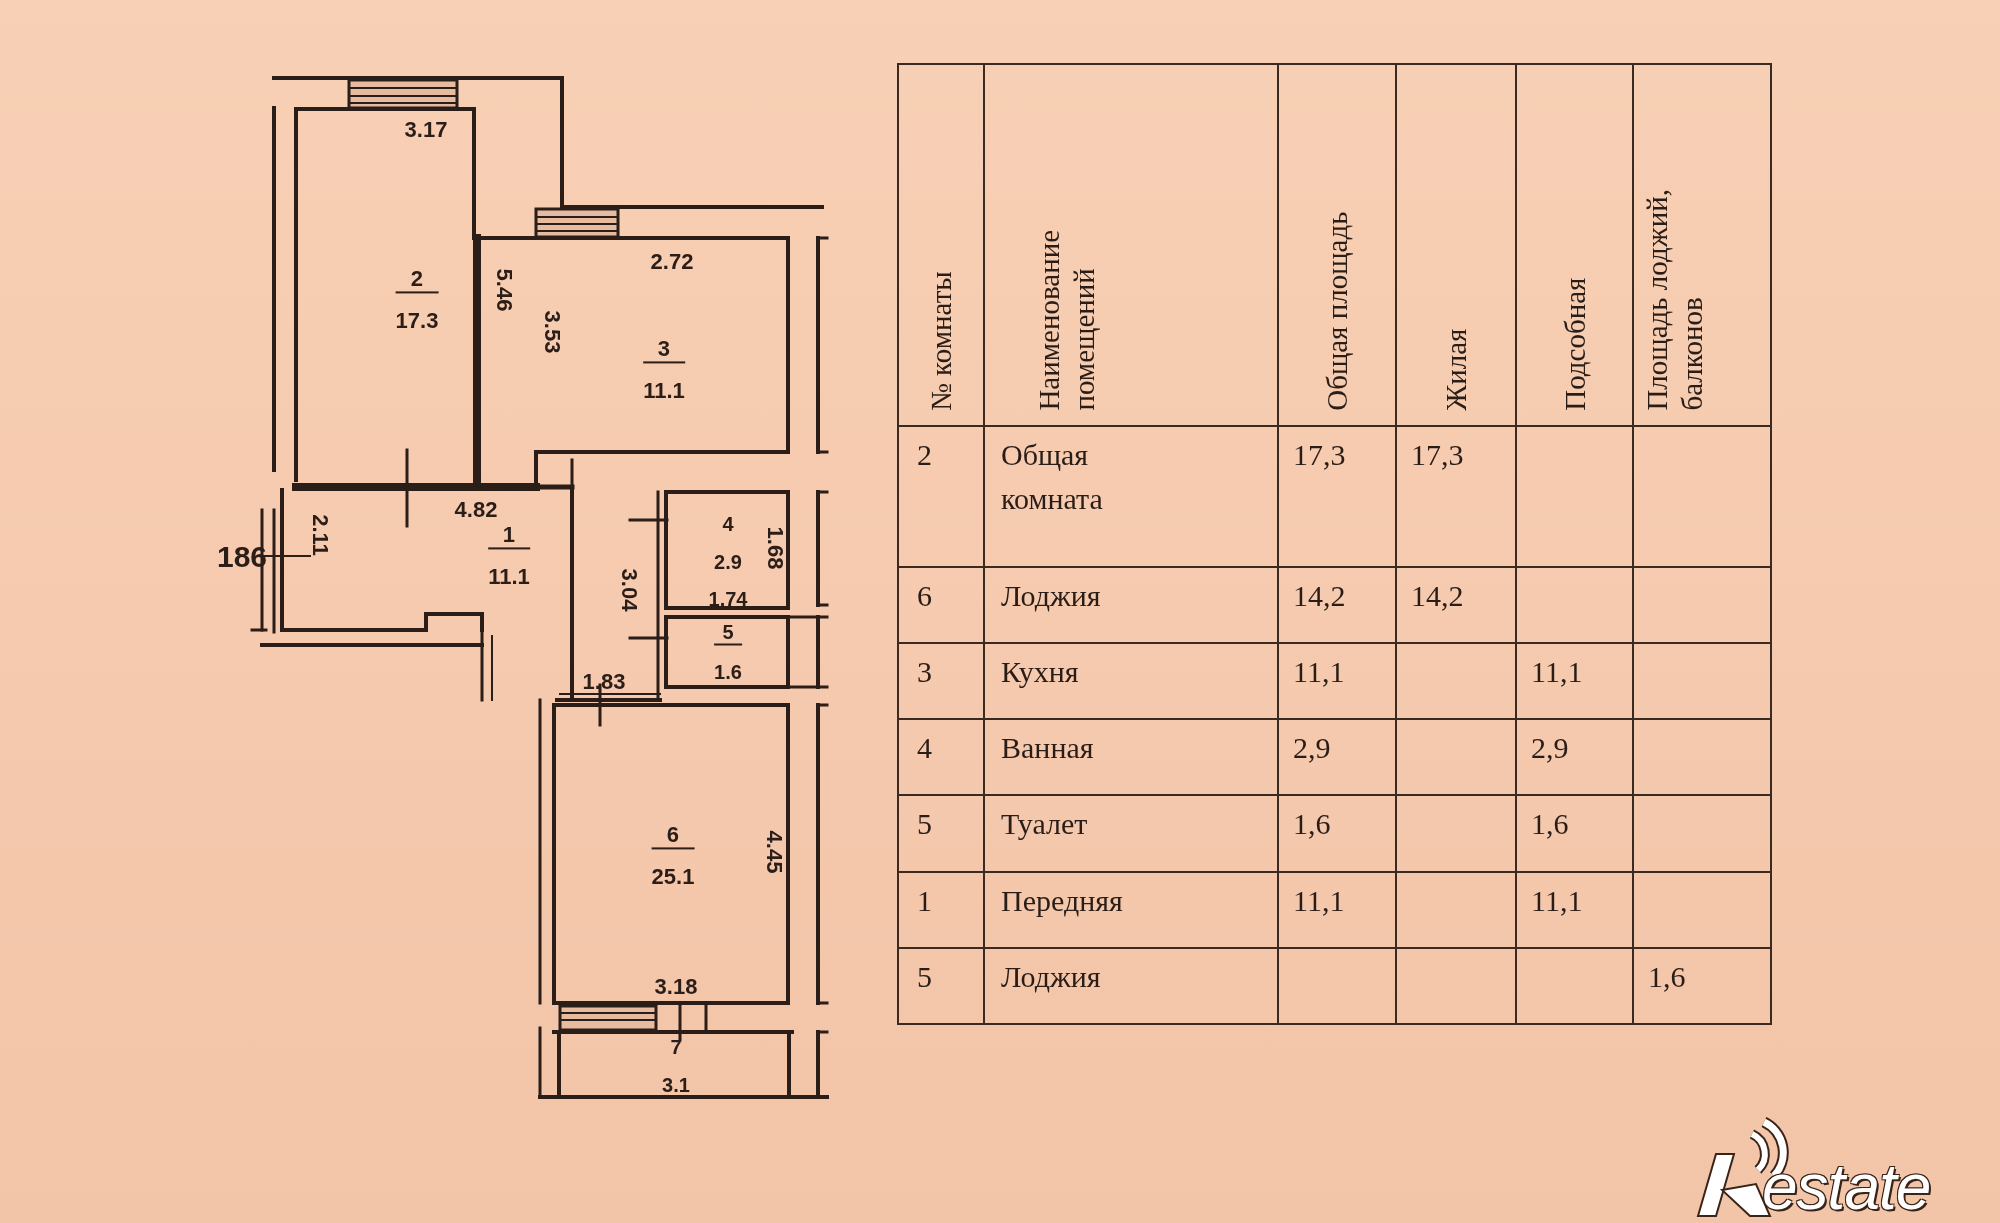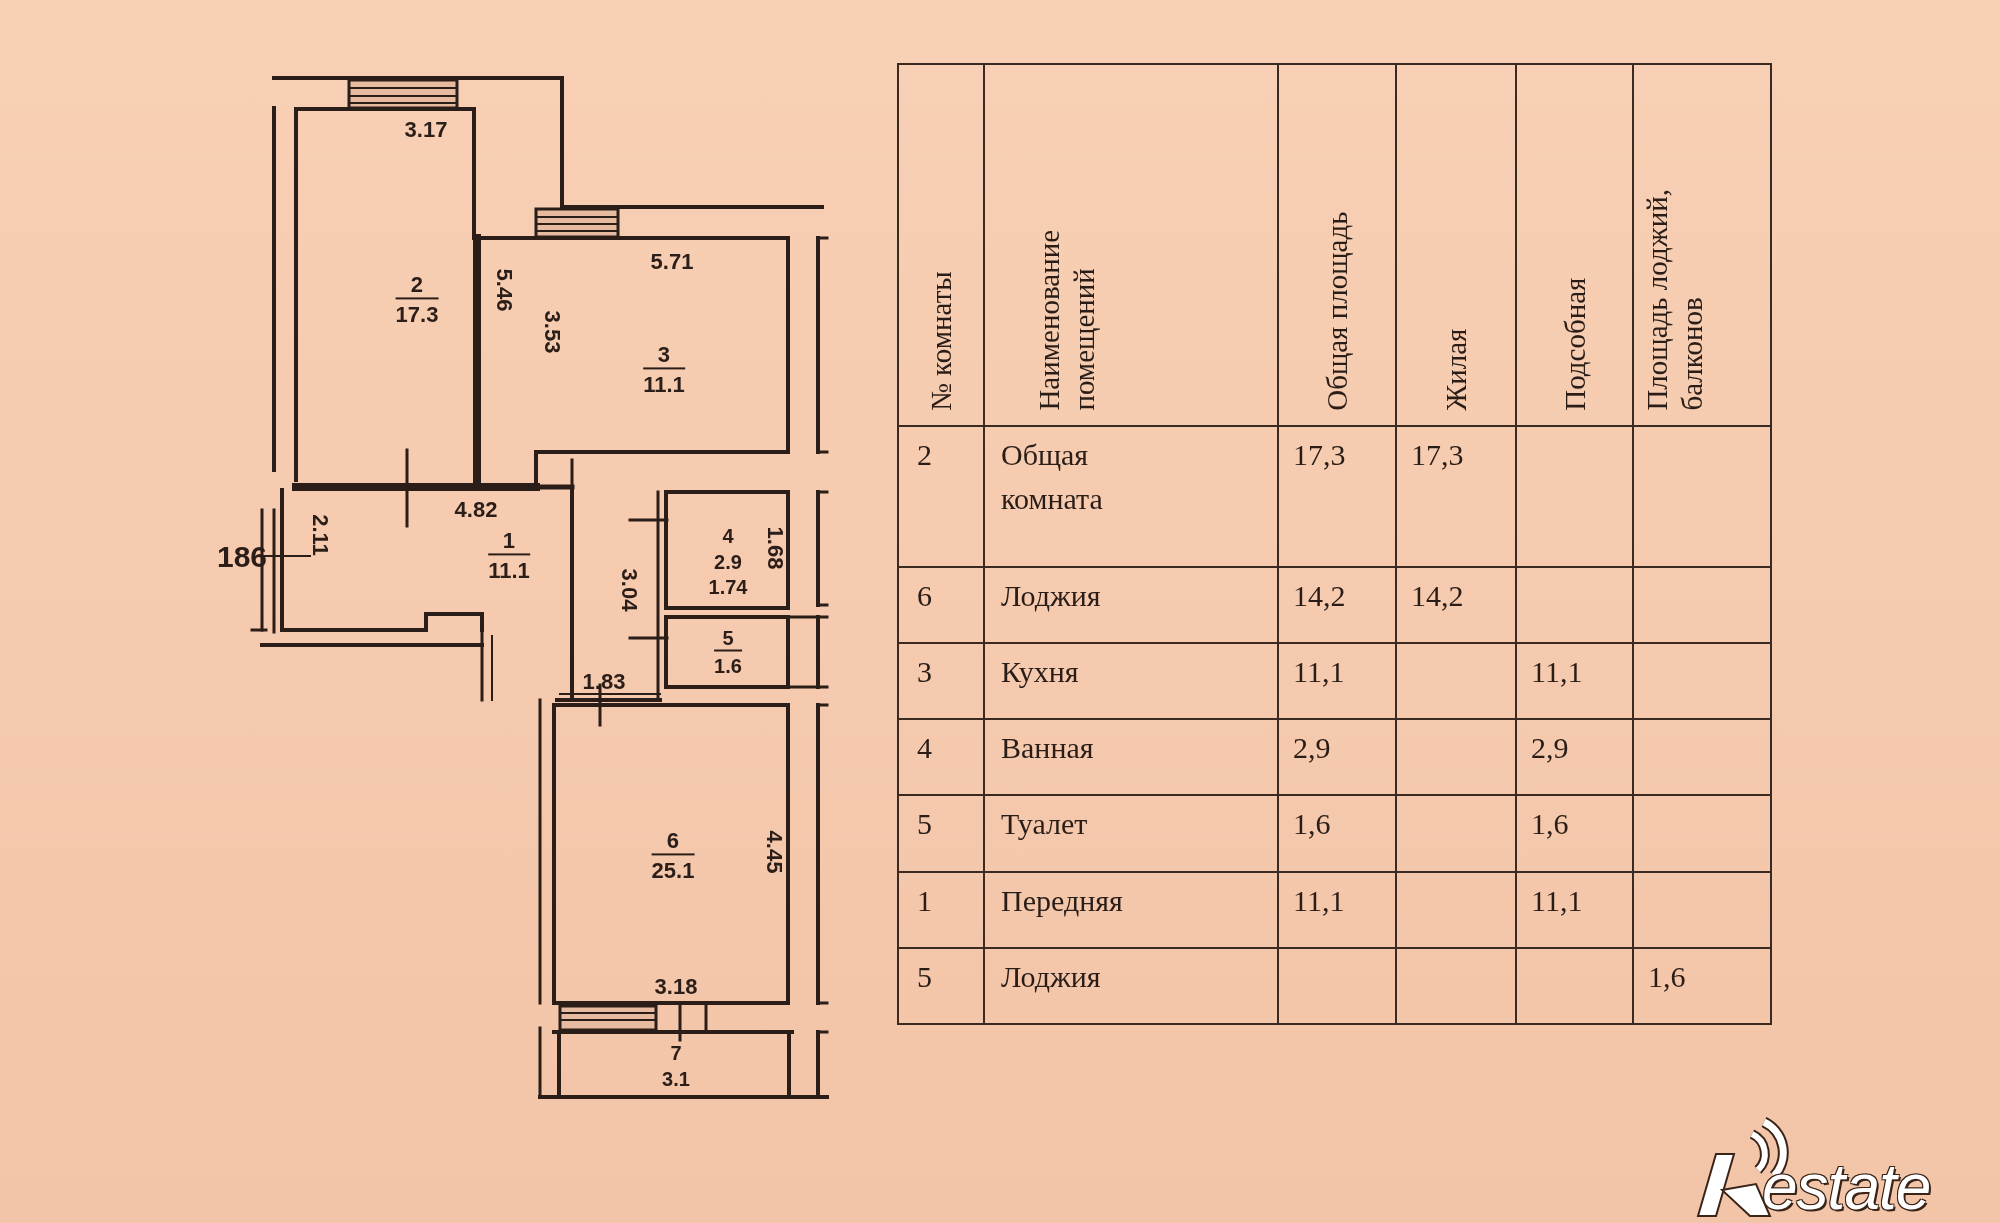--- a/index.html
+++ b/index.html
@@ -15,21 +15,21 @@
     .plan { position: absolute; left: 12px; top: 0; width: 850px; height: 1223px; }
     .plan svg { position: absolute; left: 0; top: 0; }
     .plan-label {
       position: absolute; font-family: "Liberation Sans", sans-serif; font-weight: bold;
       font-size: 22px; color: #2b1d18; line-height: 1; white-space: nowrap;
       transform: translate(-50%, -50%);
     }
     .plan-label.vert { transform: translate(-50%, -50%) rotate(90deg); }
     .room { position: absolute; text-align: center; font-family: "Liberation Sans", sans-serif; font-weight: bold; font-size: 22px; color: #2b1d18; transform: translate(-50%, -50%); line-height: 1.05; }
     .room .num { display: block; border-bottom: 2px solid #2b1d18; padding: 0 6px 1px; }
-    .room .area { display: block; padding-top: 4px; }
+    .room .area { display: block; padding-top: 16px; }
     .big-dim { font-size: 30px; }
 
     
     .schedule {
       position: absolute; left: 897px; top: 63px; width: 873px; height: 962px;
       border-collapse: collapse; table-layout: fixed;
     }
     .schedule td, .schedule th {
       border: 2px solid #3a2a22; padding: 0; vertical-align: top;
       font-size: 30px; font-weight: normal; color: #2a1d17;
@@ -139,21 +139,21 @@
         <line x1="528" y1="1097" x2="815" y2="1097" stroke-width="4"></line>
         <line x1="806" y1="1032" x2="806" y2="1097" stroke-width="4"></line>
         <line x1="806" y1="1032" x2="815" y2="1032" stroke-width="3"></line>
 
         <line x1="246" y1="556" x2="298" y2="556" stroke-width="2"></line>
       </g>
     </svg>
 
     <span class="plan-label" style="left:414px;top:130px">3.17</span>
     <span class="plan-label vert" style="left:492px;top:290px">5.46</span>
-    <span class="plan-label" style="left:660px;top:262px">5.71</span>
+    <span class="plan-label" style="left:660px;top:262px">2.72</span>
     <span class="plan-label vert" style="left:540px;top:332px">3.53</span>
     <span class="plan-label" style="left:464px;top:510px">4.82</span>
     <span class="plan-label vert" style="left:308px;top:535px">2.11</span>
     <span class="plan-label vert" style="left:617px;top:590px">3.04</span>
     <span class="plan-label big-dim" style="left:230px;top:557px">186</span>
     <span class="plan-label vert" style="left:763px;top:548px">1.68</span>
     <span class="plan-label" style="left:592px;top:682px">1.83</span>
     <span class="plan-label vert" style="left:762px;top:852px">4.45</span>
     <span class="plan-label" style="left:664px;top:987px">3.18</span>
 

